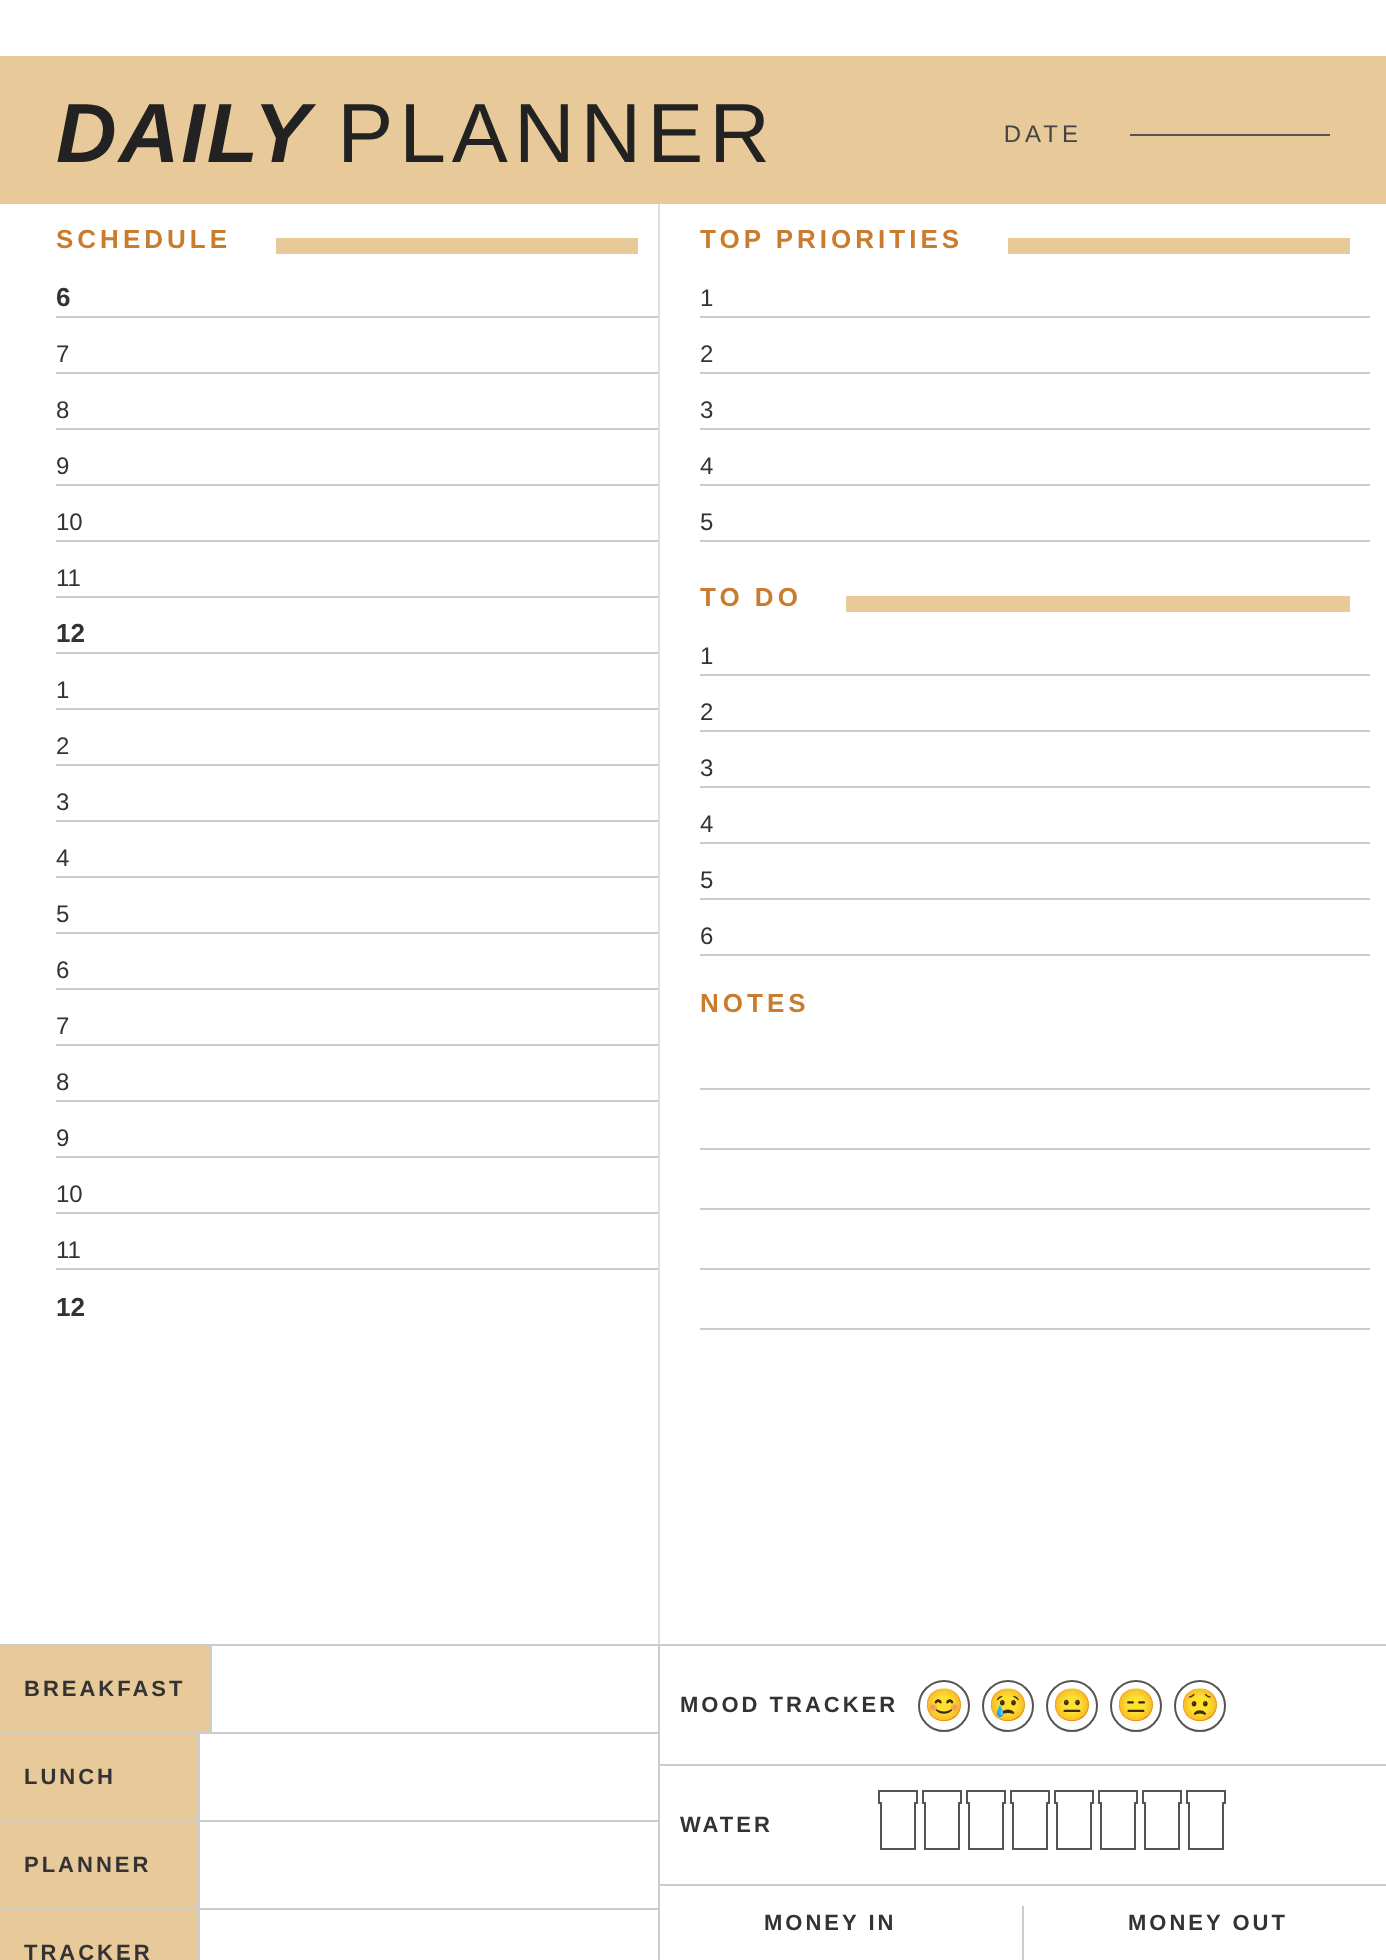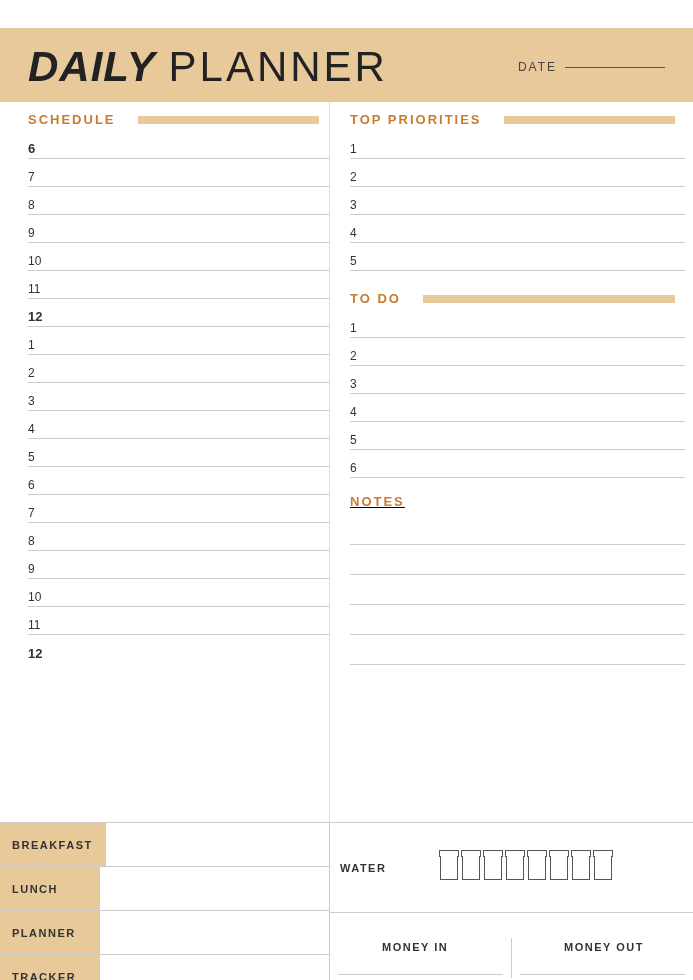--- a/index.html
+++ b/index.html
@@ -42,21 +42,21 @@
     .header-title span.light {
       font-weight: 300;
       letter-spacing: 3px;
     }
     .header-date {
       font-size: 12px;
       letter-spacing: 2px;
       color: #444;
       display: flex;
       align-items: center;
-      gap: 8px;
+      gap: 24px;
     }
     .header-date-line {
       width: 100px;
       border-bottom: 1.5px solid #555;
       display: inline-block;
     }
 
     
     .main-body {
       display: flex;
@@ -68,21 +68,21 @@
     .left-col {
       width: 330px;
       padding: 0 0 0 28px;
       border-right: 1px solid #ddd;
       height: 100%;
       overflow: hidden;
     }
 
     .section-header {
       display: flex;
-      align-items: center;
+      align-items: flex-end;
       gap: 22px;
       padding: 10px 0 4px 0;
     }
     .section-title {
       font-size: 13px;
       font-weight: 700;
       letter-spacing: 2px;
       color: #c97b2e;
     }
     .section-bar {
@@ -152,21 +152,20 @@
       align-items: flex-end;
       padding: 3px 0 2px 0;
       border-bottom: 1px solid #ccc;
       min-height: 28px;
       gap: 8px;
     }
 
     
     .notes-section {
       margin-top: 6px;
-      text-decoration: underline;
     }
     .notes-lines {
       margin-top: 6px;
     }
     .notes-line {
       border-bottom: 1px solid #ccc;
       min-height: 26px;
       margin-bottom: 4px;
     }
 
@@ -476,20 +475,30 @@
         <div class="meal-content-cell"></div>
       </div>
       <div class="meal-row-wrapper" style="border-bottom:none;">
         <div class="meal-label-cell">TRACKER</div>
         <div class="meal-content-cell"></div>
       </div>
     </div>
 
     <div class="tracker-col">
 
+      <div class="tracker-row">
+        <span class="tracker-label">MOOD TRACKER</span>
+        <div class="mood-icons">
+          <div class="mood-icon" title="Happy">😊</div>
+          <div class="mood-icon" title="Sad">😢</div>
+          <div class="mood-icon" title="Neutral">😐</div>
+          <div class="mood-icon" title="Expressionless">😑</div>
+          <div class="mood-icon" title="Worried">😟</div>
+        </div>
+      </div>
 
       <div class="tracker-row">
         <span class="tracker-label">WATER</span>
         <div class="water-cups">
           <div class="water-cup"></div>
           <div class="water-cup"></div>
           <div class="water-cup"></div>
           <div class="water-cup"></div>
           <div class="water-cup"></div>
           <div class="water-cup"></div>

